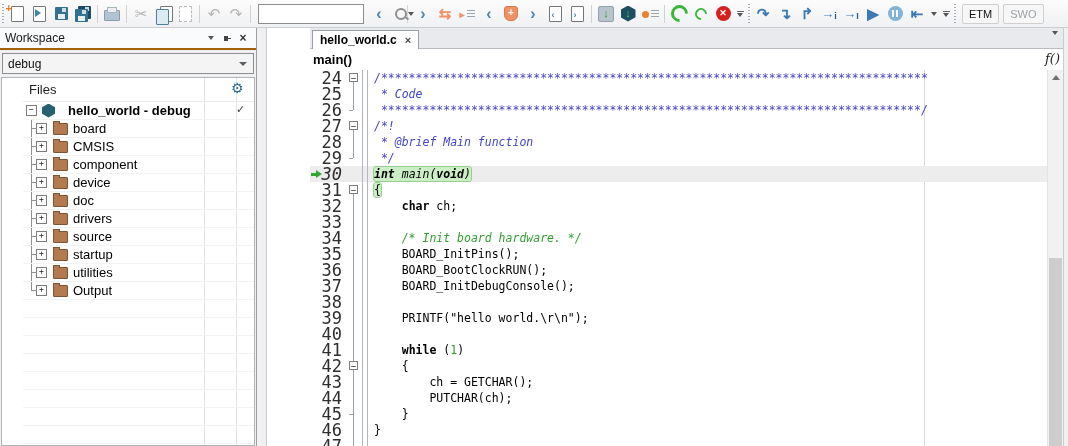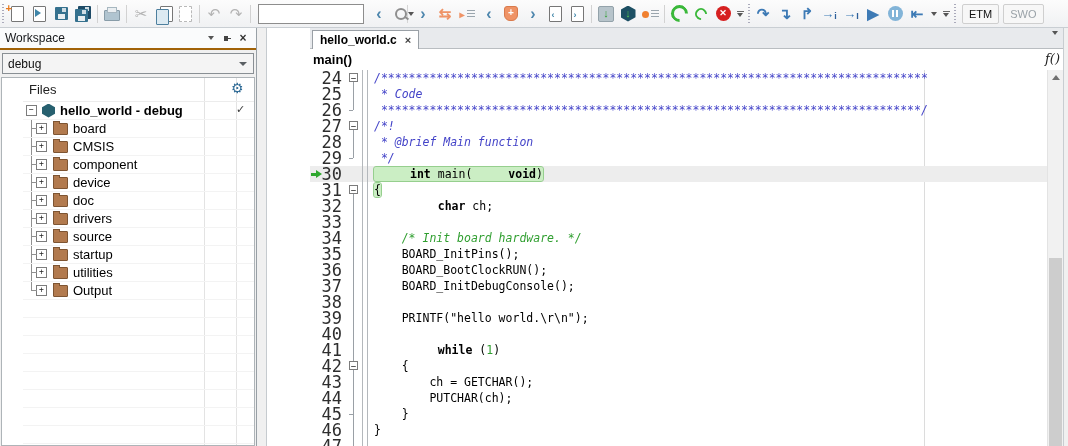--- a/index.html
+++ b/index.html
@@ -75,21 +75,21 @@
   .filesbox{position:absolute;left:1px;right:1px;top:49px;bottom:0;background:#fff;border:1px solid #aeb4b8;overflow:hidden;padding-left:21px;}
   .colsep{position:absolute;top:0;bottom:0;width:1px;background:#e3e3e3;}
   .fheader{height:23px;display:flex;align-items:center;border-bottom:1px solid #ececec;position:relative;}
   .fheader .t{font-size:13px;padding-left:6px;color:#222;}
   .gear{position:absolute;left:208px;top:2px;font-size:14px;color:#2f6b96;}
   .reddot{position:absolute;left:240px;top:7px;width:8px;height:8px;border-radius:50%;background:#e81c1c;}
   .trow{height:17px;display:flex;align-items:center;border-bottom:1px solid #f3f3f3;position:relative;font-size:13px;}
   .ebox{width:9px;height:9px;border:1px solid #7c7c7c;background:#fff;flex:none;
     font:8px/8px "DejaVu Sans Mono",monospace;text-align:center;color:#222;}
   .hex{width:13px;height:14px;background:#27606f;clip-path:polygon(50% 0,100% 26%,100% 74%,50% 100%,0 74%,0 26%);margin:0 5px 0 5px;flex:none;}
-  .rootlabel{font-weight:bold;}
+  .rootlabel{font-weight:bold;margin-left:8px;}
   .check{position:absolute;left:213px;top:1px;font-size:11px;color:#3c3c3c;}
   .conn{width:24px;height:17px;position:relative;flex:none;}
   .conn::before{content:'';position:absolute;left:8px;top:0;height:17px;width:1px;background:#909090;}
   .conn.last::before{height:9px;}
   .conn::after{content:'';position:absolute;left:8px;top:8px;width:6px;height:1px;background:#909090;}
   .conn .ebox{position:absolute;left:13px;top:3px;}
   .fico{width:13px;height:10px;background:#b27a4e;border:1px solid #7e5533;border-radius:1px;position:relative;margin:0 5px 0 6px;flex:none;}
   .fico::before{content:'';position:absolute;top:-3px;left:-1px;width:5px;height:2px;background:#b27a4e;border:1px solid #7e5533;border-bottom:none;}
   
   .splitter{position:absolute;left:257px;top:28px;width:9px;bottom:0;background:#f0f0f0;border-right:1px solid #c6cbcf;}
@@ -101,39 +101,39 @@
   .tab .close{margin-left:8px;color:#444;font-weight:bold;font-size:11px;}
   .tablist{position:absolute;right:10px;top:7px;}
   .crumb{height:21px;background:#fff;border-bottom:1px solid #c9cdd1;display:flex;align-items:center;position:relative;}
   .crumb .fn{font-weight:bold;font-size:13px;padding-left:3px;}
   .fnsel{position:absolute;right:8px;top:2px;font-family:"DejaVu Serif",serif;font-style:italic;font-size:13px;color:#222;}
   .code-area{position:absolute;left:0;top:42px;right:20px;bottom:0;overflow:hidden;background:#fff;
     font-family:"DejaVu Sans Mono",monospace;font-size:11.5px;}
   .margin-line{position:absolute;top:0;bottom:0;left:calc(60px + 80ch);width:1px;background:#dcdcdc;}
   .code-row{height:16px;display:flex;align-items:stretch;position:relative;white-space:pre;
     font:11.5px/16px "DejaVu Sans Mono",monospace;}
-  .code-row.exec{background:#ededed;}
+  .code-row.exec{background:#ededed;font-style:italic;}
   .ln{width:32px;text-align:right;color:#2e2e2e;padding-right:4px;flex:none;font-size:17px;}
   .fold{width:16px;position:relative;flex:none;}
   .fold::before{content:'';position:absolute;left:7px;width:1px;background:#9aa0a6;display:none;}
   .f-v::before,.f-endv::before,.f-startv::before{display:block;top:0;bottom:0;}
   .f-start::before{display:block;top:12px;bottom:0;}
   .f-end::before{display:block;top:0;height:8px;}
   .f-start::after,.f-startv::after{content:'−';position:absolute;left:3px;top:3px;width:9px;height:9px;
     border:1px solid #7c7c7c;background:#fff;font:9px/8px "DejaVu Sans Mono",monospace;text-align:center;color:#222;box-sizing:border-box;}
   .f-end .tick,.f-endv .tick{position:absolute;left:3px;top:8px;width:4px;height:1px;background:#9aa0a6;}
   .gsep{width:4px;border-left:1px solid #b4b8bc;border-right:1px solid #b4b8bc;flex:none;margin-right:0;}
   .ctext{padding-left:6px;}
   .hl{background:#cbeec4;outline:1px solid #96cf8e;border-radius:2px;}
   .exec-arrow{position:absolute;left:1px;top:4px;width:11px;height:9px;}
   .exec-arrow::before{content:'';position:absolute;left:0;top:3px;width:5px;height:3px;background:#2fa82f;}
   .exec-arrow::after{content:'';position:absolute;left:5px;top:0;width:0;height:0;
     border-left:6px solid #2fa82f;border-top:4.5px solid transparent;border-bottom:4.5px solid transparent;}
   .sp{color:#000;}
-  .sk{color:#000;font-weight:bold;padding-left:36px;}
+  .sk{color:#000;font-weight:bold;}
   .sd{color:#4343c8;font-style:italic;}
   .sc{color:#2f9e2f;font-style:italic;}
   .sn{color:#2f9e2f;}
   .vscroll{position:absolute;right:5px;top:42px;width:15px;bottom:0;background:#f1f1f1;border-left:1px solid #e3e3e3;}
   .vscroll .up{height:15px;display:flex;align-items:center;justify-content:center;}
   .tri-u{width:0;height:0;border-left:4px solid transparent;border-right:4px solid transparent;border-bottom:5px solid #707070;}
   .thumb{position:absolute;left:1px;right:1px;top:188px;bottom:0;background:#cdcdcd;}
   .frame{position:absolute;right:0;top:28px;width:4px;bottom:0;background:#f0f0f0;border-left:1px solid #c8cdd1;}
 </style>
 </head>

